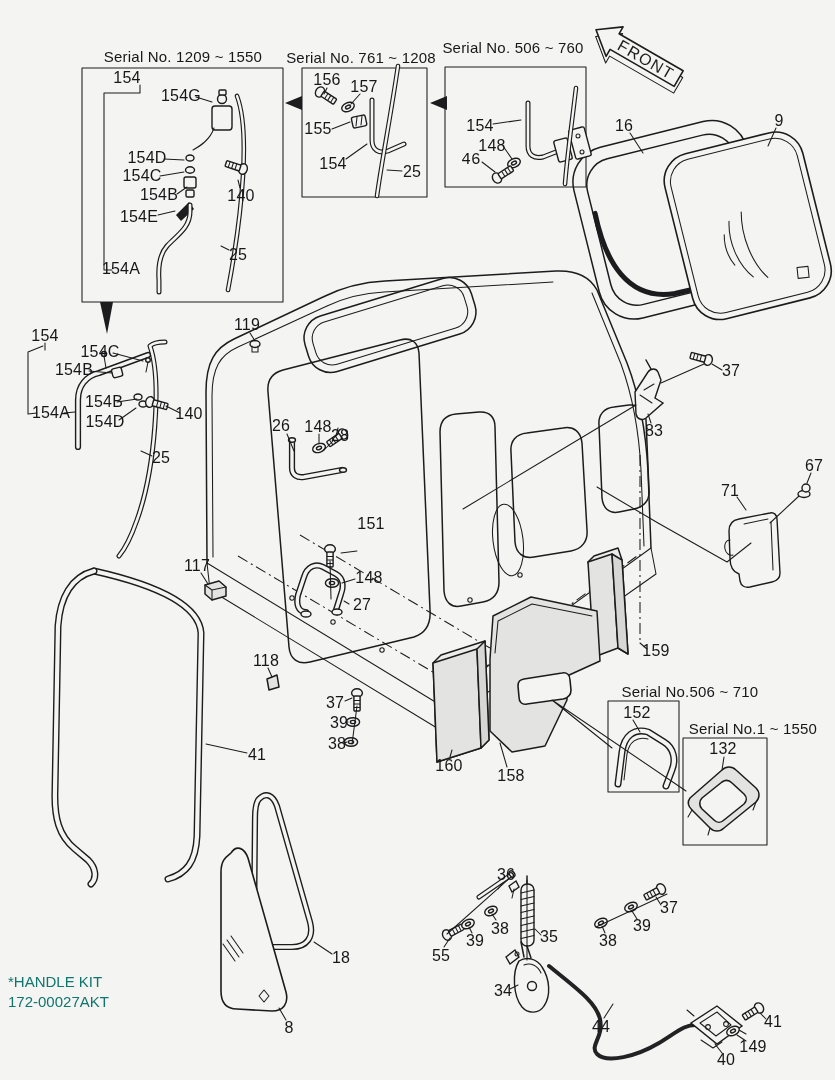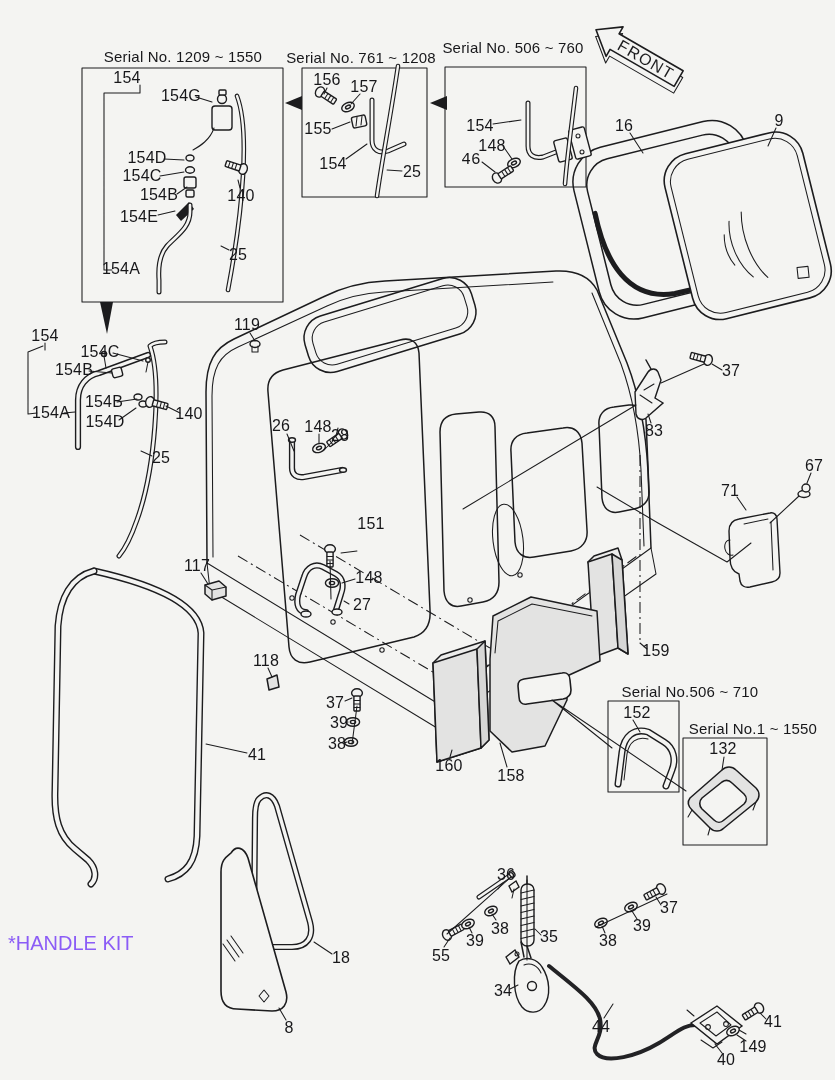--- a/index.html
+++ b/index.html
@@ -4,21 +4,21 @@
 <style>
   *{box-sizing:border-box}
   html,body{margin:0;padding:0;background:#e9e9e9}
   .stage{position:relative;width:835px;height:1080px;background:#f4f4f2;
          font-family:"Liberation Sans",sans-serif;color:#17171a;overflow:hidden}
   .stage svg{position:absolute;left:0;top:0}
   .callout{position:absolute;transform:translate(-50%,-50%);font-size:16px;
            white-space:nowrap;letter-spacing:.2px;color:#17171a}
   .box-title{position:absolute;transform:translate(-50%,-50%);font-size:15px;
              white-space:nowrap;letter-spacing:.2px;color:#17171a}
-  .note{position:absolute;left:8px;top:930px;font-size:20px;line-height:1.32;color:#8b5cf6}
+  .note{position:absolute;left:8px;top:972px;font-size:15px;line-height:1.32;color:#0f766e}
   .note div{white-space:nowrap}
   
   .s {fill:none;stroke:#1c1c1e;stroke-width:1.5;stroke-linecap:round;stroke-linejoin:round}
   .sthin {fill:none;stroke:#1c1c1e;stroke-width:1.05;stroke-linecap:round;stroke-linejoin:round}
   .dd {fill:none;stroke:#1c1c1e;stroke-width:1.05;stroke-dasharray:11 4 2 4}
   .to4 {fill:none;stroke:#1c1c1e;stroke-width:4.6;stroke-linecap:round;stroke-linejoin:round}
   .ti4 {fill:none;stroke:#f4f4f2;stroke-width:2.3;stroke-linecap:round;stroke-linejoin:round}
   .to5 {fill:none;stroke:#1c1c1e;stroke-width:5;stroke-linecap:round;stroke-linejoin:round}
   .ti5 {fill:none;stroke:#f4f4f2;stroke-width:2.6;stroke-linecap:round;stroke-linejoin:round}
   .to6 {fill:none;stroke:#1c1c1e;stroke-width:6.2;stroke-linecap:round;stroke-linejoin:round}
@@ -315,20 +315,21 @@
 </svg>
 
 <div class="box-title" style="left:183px;top:56px">Serial No. 1209 ~ 1550</div>
 <div class="box-title" style="left:361px;top:57px">Serial No. 761 ~ 1208</div>
 <div class="box-title" style="left:513px;top:47px">Serial No. 506 ~ 760</div>
 <div class="box-title" style="left:690px;top:691px">Serial No.506 ~ 710</div>
 <div class="box-title" style="left:753px;top:728px">Serial No.1 ~ 1550</div>
 
 <div class="note">
   <div>*HANDLE KIT</div>
+  <div>172-00027AKT</div>
 </div>
 
 <div>
       <span class="callout" style="left: 127px; top: 78px;">154</span>
       <span class="callout" style="left: 181px; top: 96px;">154G</span>
       <span class="callout" style="left: 147px; top: 158px;">154D</span>
       <span class="callout" style="left: 142px; top: 176px;">154C</span>
       <span class="callout" style="left: 159px; top: 195px;">154B</span>
       <span class="callout" style="left: 139px; top: 217px;">154E</span>
       <span class="callout" style="left: 121px; top: 269px;">154A</span>

